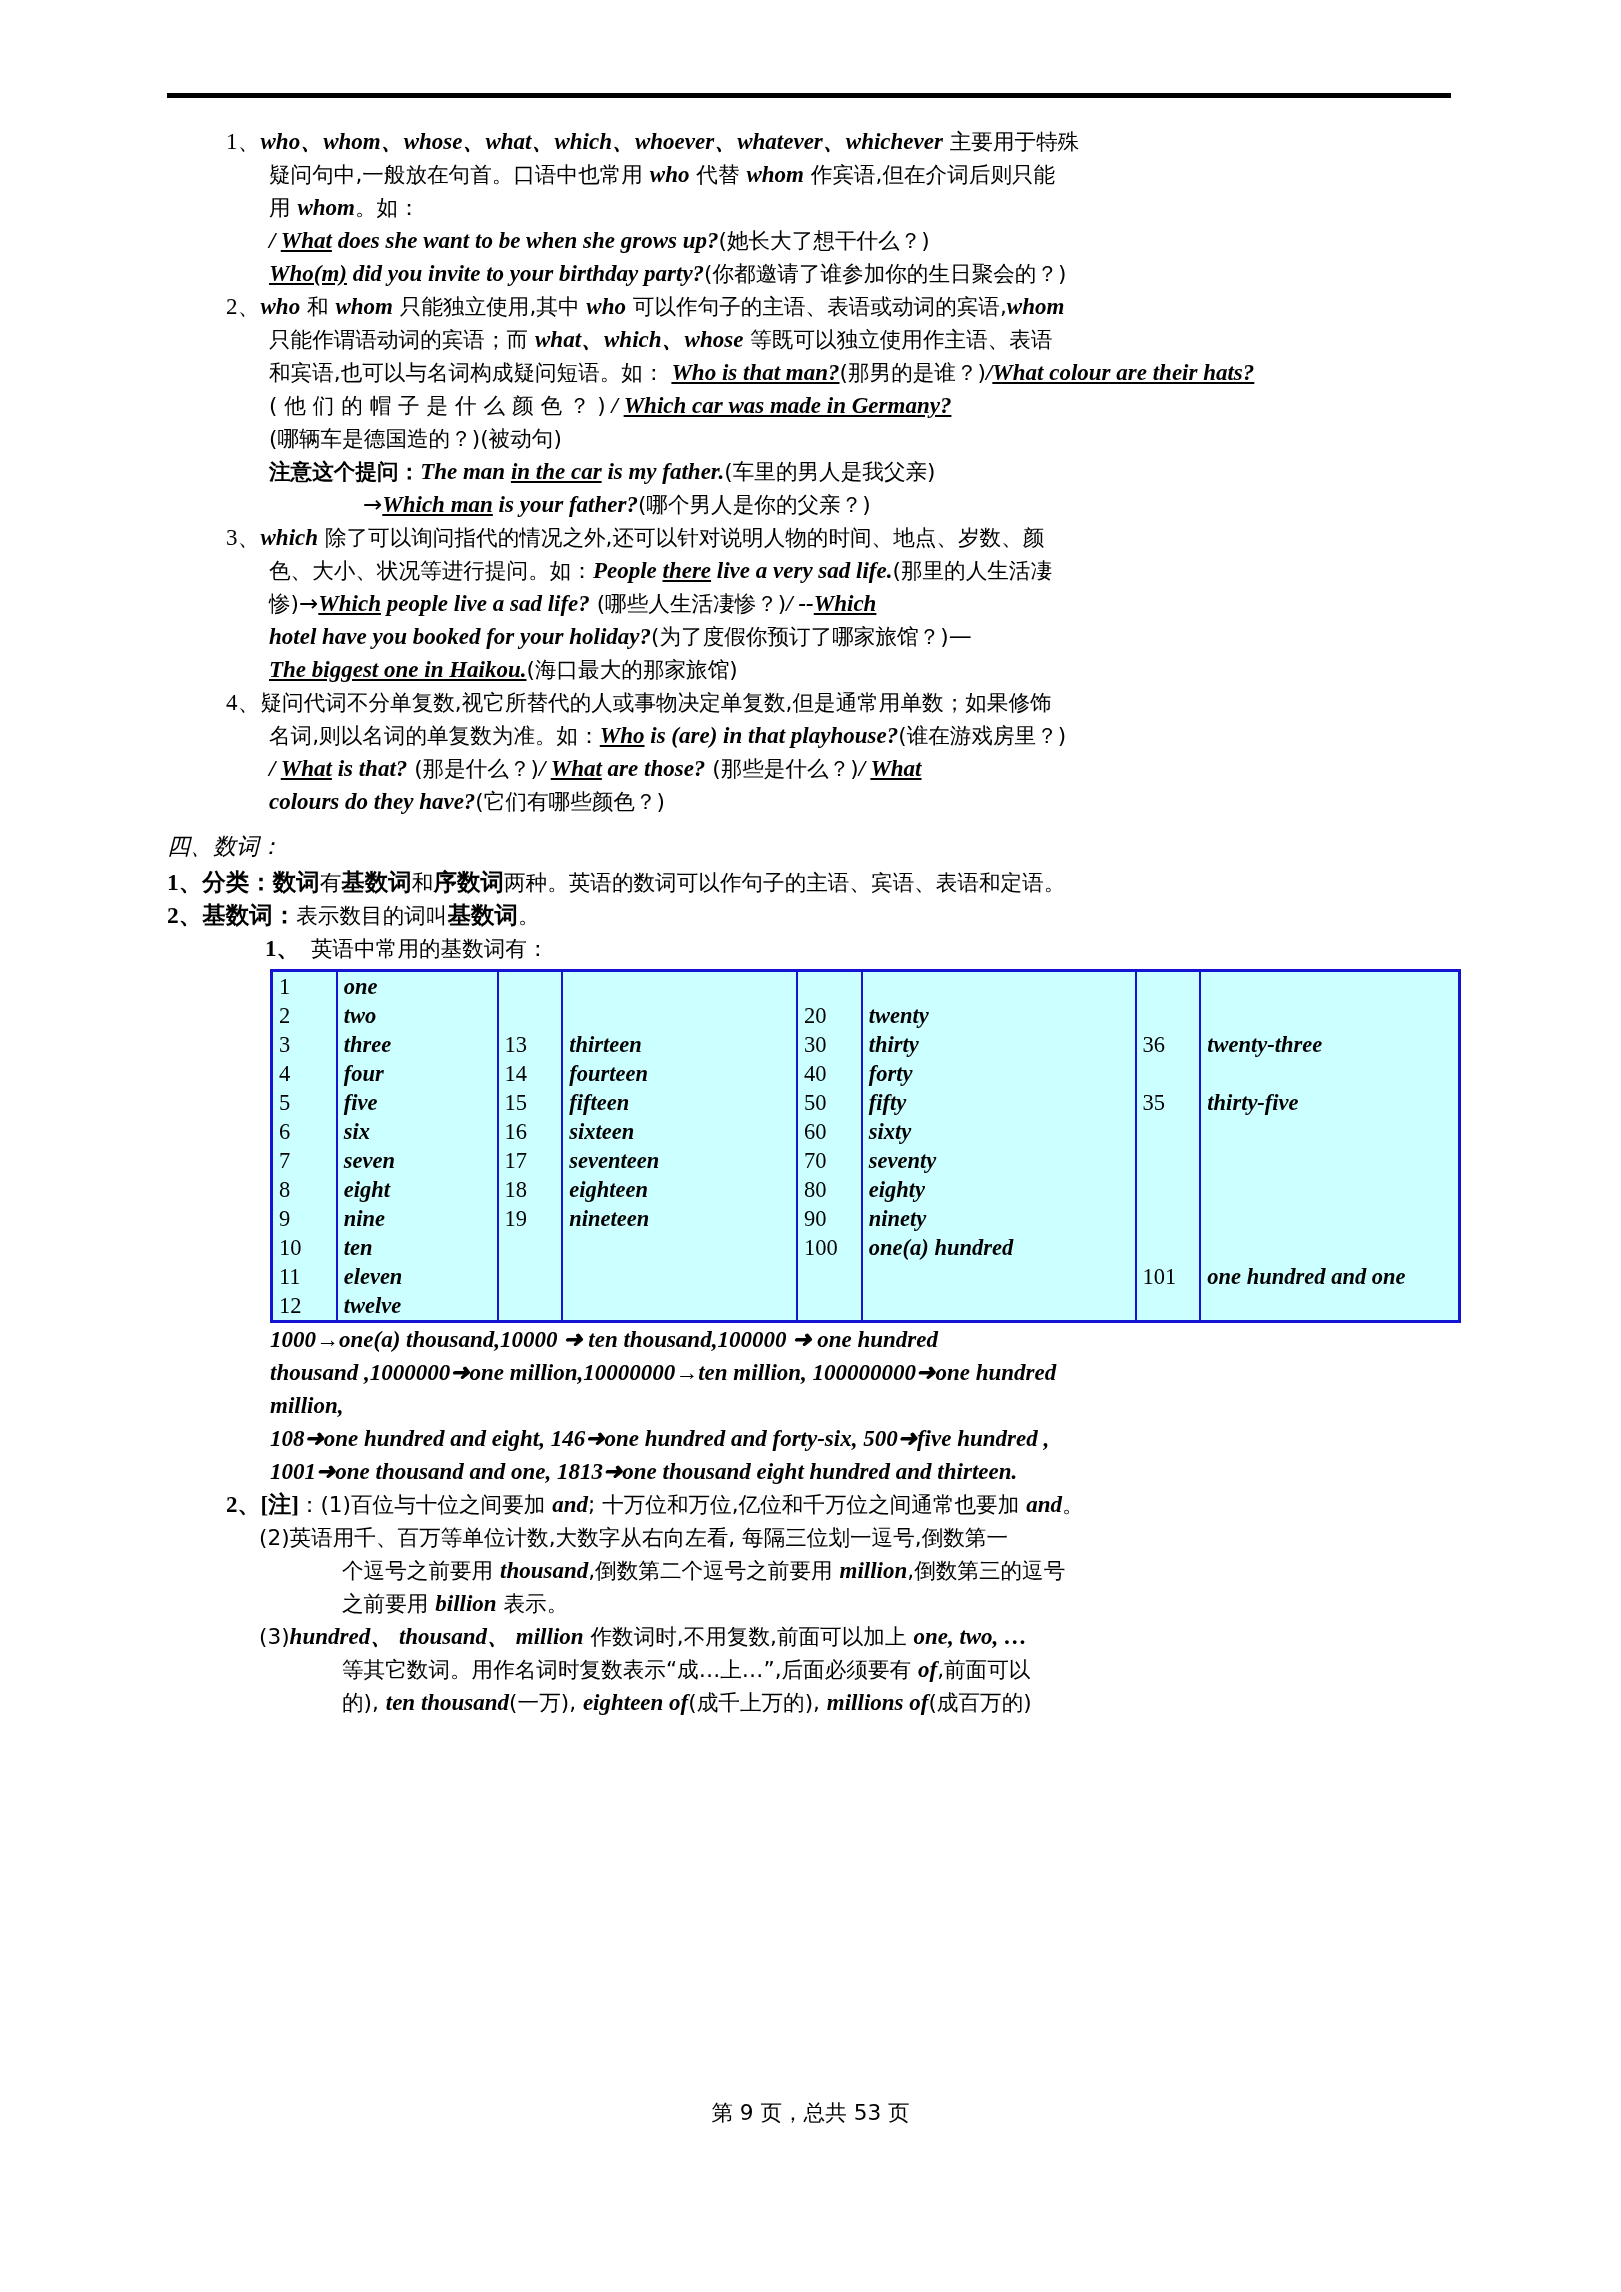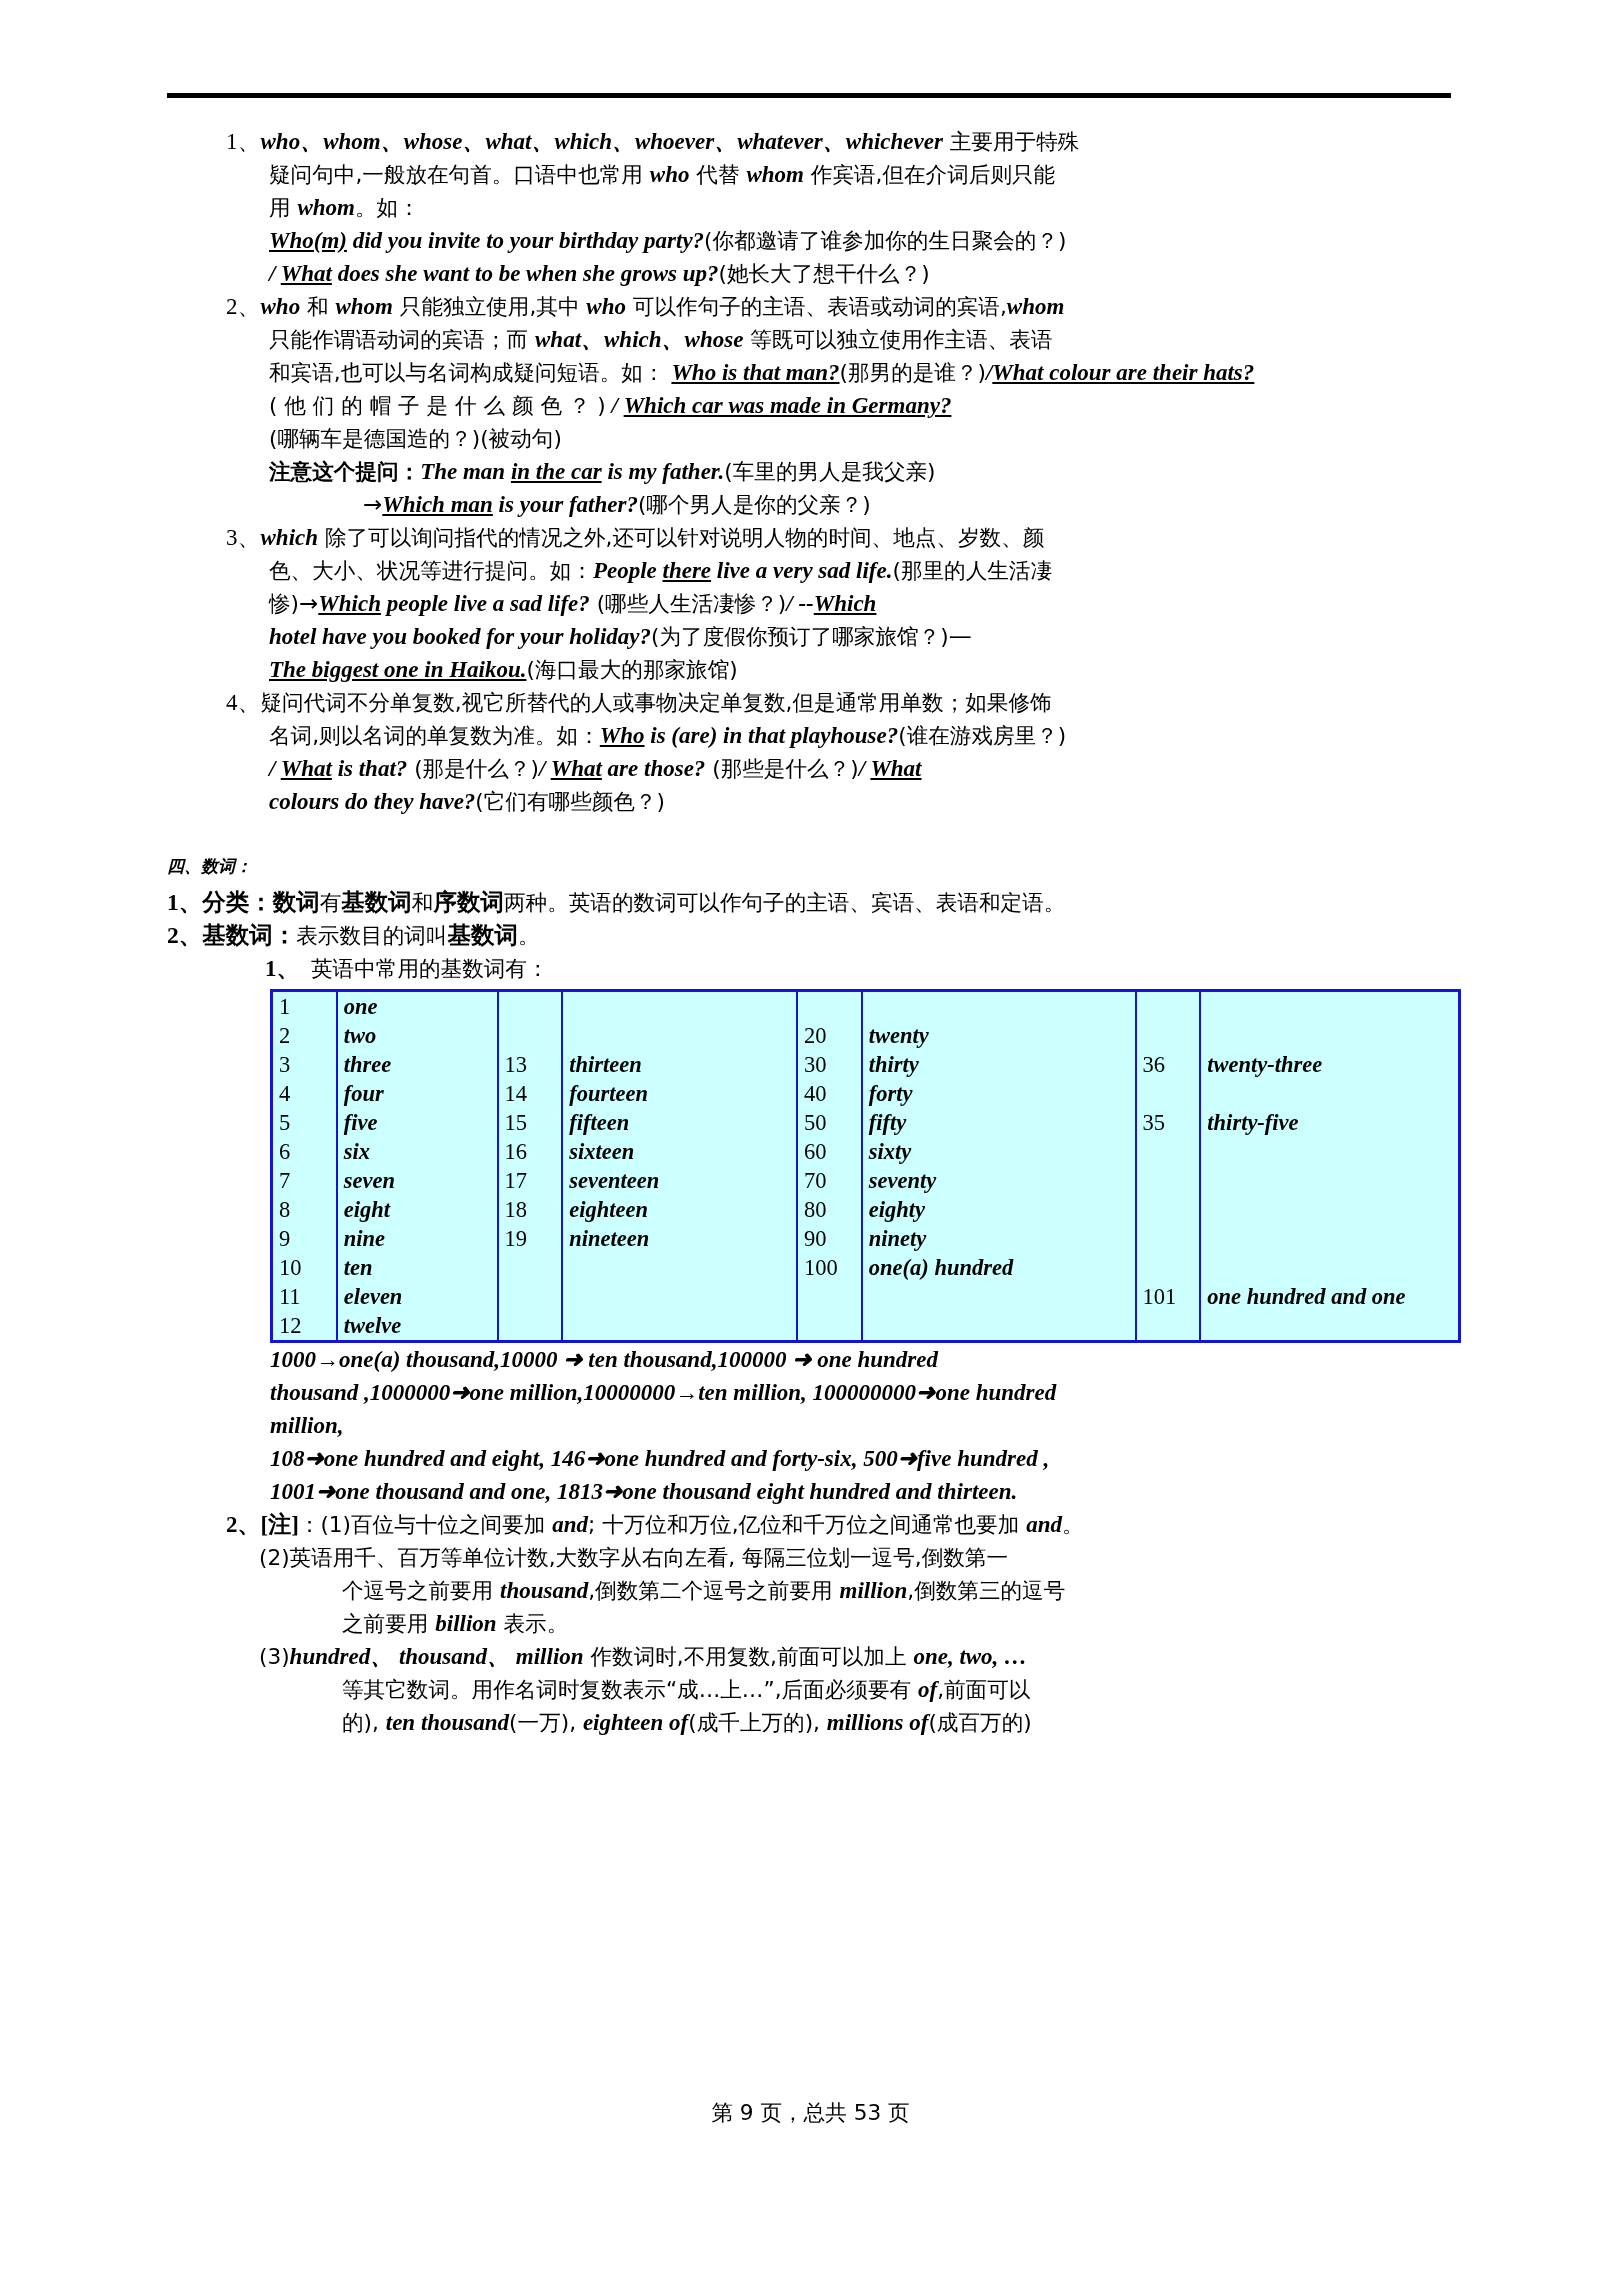--- a/index.html
+++ b/index.html
@@ -70,24 +70,24 @@
   }
   .lvl3 {
     margin: 0;
     padding-left: 98px;
     font-size: 23px;
     line-height: 33px;
   }
 
   .sec-head {
     font-style: italic;
-    font-weight: bold;
-    font-size: 17px;
+    font-weight: normal;
+    font-size: 23px;
     line-height: 39px;
-    margin-top: 29px;
+    margin-top: 9px;
   }
   .item-bold {
     font-size: 23.5px;
     line-height: 33px;
     font-weight: bold;
   }
 
   
   .numtable-wrap {
     padding-left: 103px;
@@ -182,24 +182,24 @@
       <span class="hang">
         <span>1、</span><span class="i">who、whom、whose、what、which、whoever、whatever、whichever</span><span class="cn"> 主要用于特殊</span>
       </span>
       <span class="cont">
         <span class="cn">疑问句中,一般放在句首。口语中也常用 </span><span class="i">who</span><span class="cn"> 代替 </span><span class="i">whom</span><span class="cn"> 作宾语,但在介词后则只能</span>
       </span>
       <span class="cont">
         <span class="cn">用 </span><span class="i">whom</span><span class="cn">。如：</span>
       </span>
       <span class="cont">
+        <span class="i">/ </span><span class="i u">What</span><span class="i"> does she want to be when she grows up?</span><span class="cn">(她长大了想干什么？)</span>
+      </span>
+      <span class="cont">
         <span class="i u">Who(m)</span><span class="i"> did you invite to your birthday party?</span><span class="cn">(你都邀请了谁参加你的生日聚会的？)</span>
-      </span>
-      <span class="cont">
-        <span class="i">/ </span><span class="i u">What</span><span class="i"> does she want to be when she grows up?</span><span class="cn">(她长大了想干什么？)</span>
       </span>
     </div>
 
     <div class="lvl2">
       <span class="hang">
         <span>2、</span><span class="i">who</span><span class="cn"> 和 </span><span class="i">whom</span><span class="cn"> 只能独立使用,其中 </span><span class="i">who</span><span class="cn"> 可以作句子的主语、表语或动词的宾语,</span><span class="i">whom</span>
       </span>
       <span class="cont">
         <span class="cn">只能作谓语动词的宾语；而 </span><span class="i">what、which、whose</span><span class="cn"> 等既可以独立使用作主语、表语</span>
       </span>

